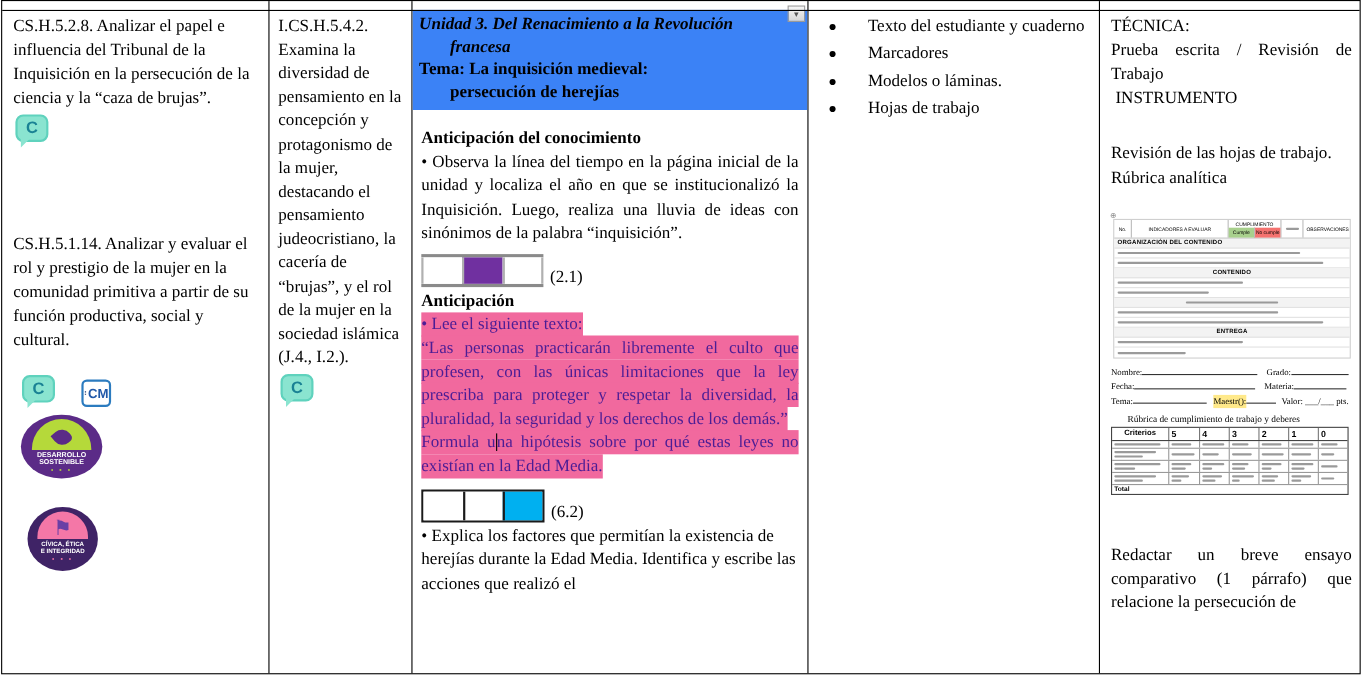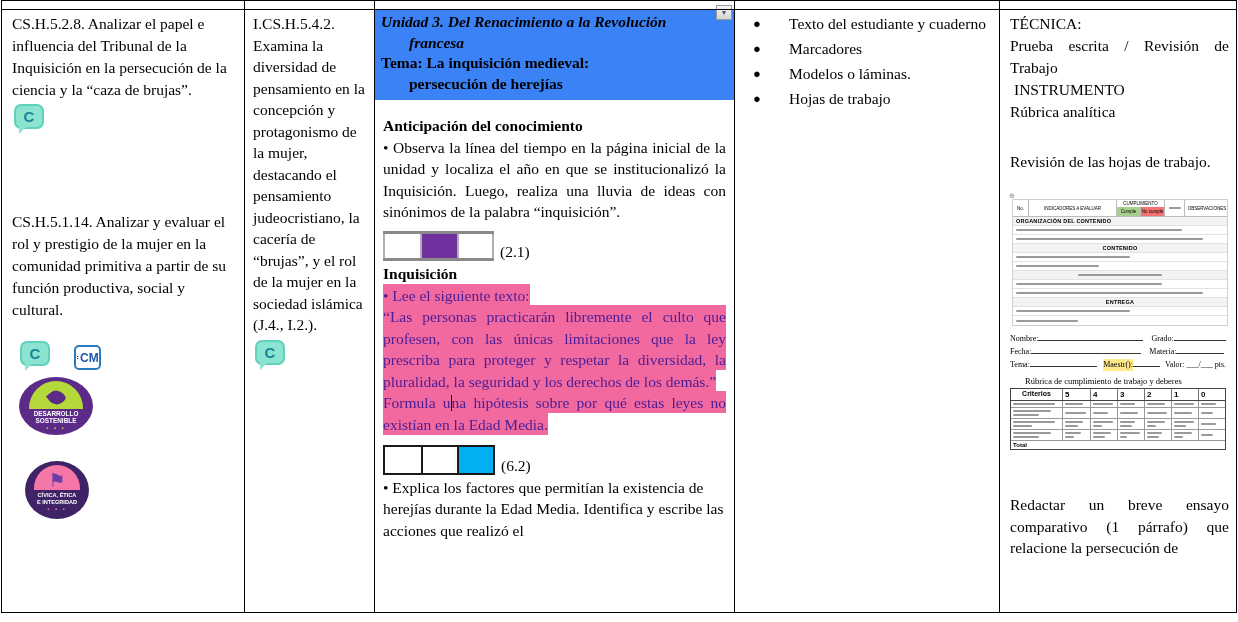--- a/index.html
+++ b/index.html
@@ -186,21 +186,21 @@
       <div class="h-bold" style="margin-top:15px;">Anticipación del conocimiento</div>
       <p class="t just">• Observa la línea del tiempo en la página inicial de la unidad y localiza el año en que se institucionalizó la Inquisición. Luego, realiza una lluvia de ideas con sinónimos de la palabra “inquisición”.</p>
       <div class="segrow">
         <div class="segbar gray">
           <div class="cell"></div>
           <div class="cell fill-purple"></div>
           <div class="cell"></div>
         </div>
         <span class="seglabel">(2.1)</span>
       </div>
-      <div class="h-bold">Inquisición</div>
+      <div class="h-bold">Anticipación</div>
       <p class="t"><mark>• Lee el siguiente texto:</mark></p>
       <p class="t just"><mark>“Las personas practicarán libremente el culto que profesen, con las únicas limitaciones que la ley prescriba para proteger y respetar la diversidad, la pluralidad, la seguridad y los derechos de los demás.”</mark><br>
         <mark><span>Formula u</span><span class="caret"></span><span>na hipótesis sobre por qué estas leyes no existían en la Edad Media.</span></mark></p>
       <div class="segrow" style="margin-top:10px;">
         <div class="segbar black">
           <div class="cell"></div>
           <div class="cell"></div>
           <div class="cell fill-cyan"></div>
         </div>
         <span class="seglabel">(6.2)</span>
@@ -225,22 +225,22 @@
     <div class="bullet-item">
       <span class="b">●</span>
       <span class="bt">Hojas de trabajo</span>
     </div>
   </div>
 
   <div class="col colE">
     <p class="t">TÉCNICA:</p>
     <p class="t just">Prueba escrita / Revisión de Trabajo</p>
     <p class="t" style="padding-left:4px;">INSTRUMENTO</p>
+    <p class="t just" style="margin-top:28px;">Revisión de las hojas de trabajo.</p>
     <p class="t">Rúbrica analítica</p>
-    <p class="t just" style="margin-top:28px;">Revisión de las hojas de trabajo.</p>
 
     <div class="checklist mini">
       <span class="anchor-icon">⊕</span>
       <div class="ck-head">
         <div>No.</div>
         <div>INDICADORES A EVALUAR</div>
         <div class="ck-cump">
           <span class="cap">CUMPLIMIENTO</span>
           <span class="ck-sub">
             <span class="ok">Cumple</span>

